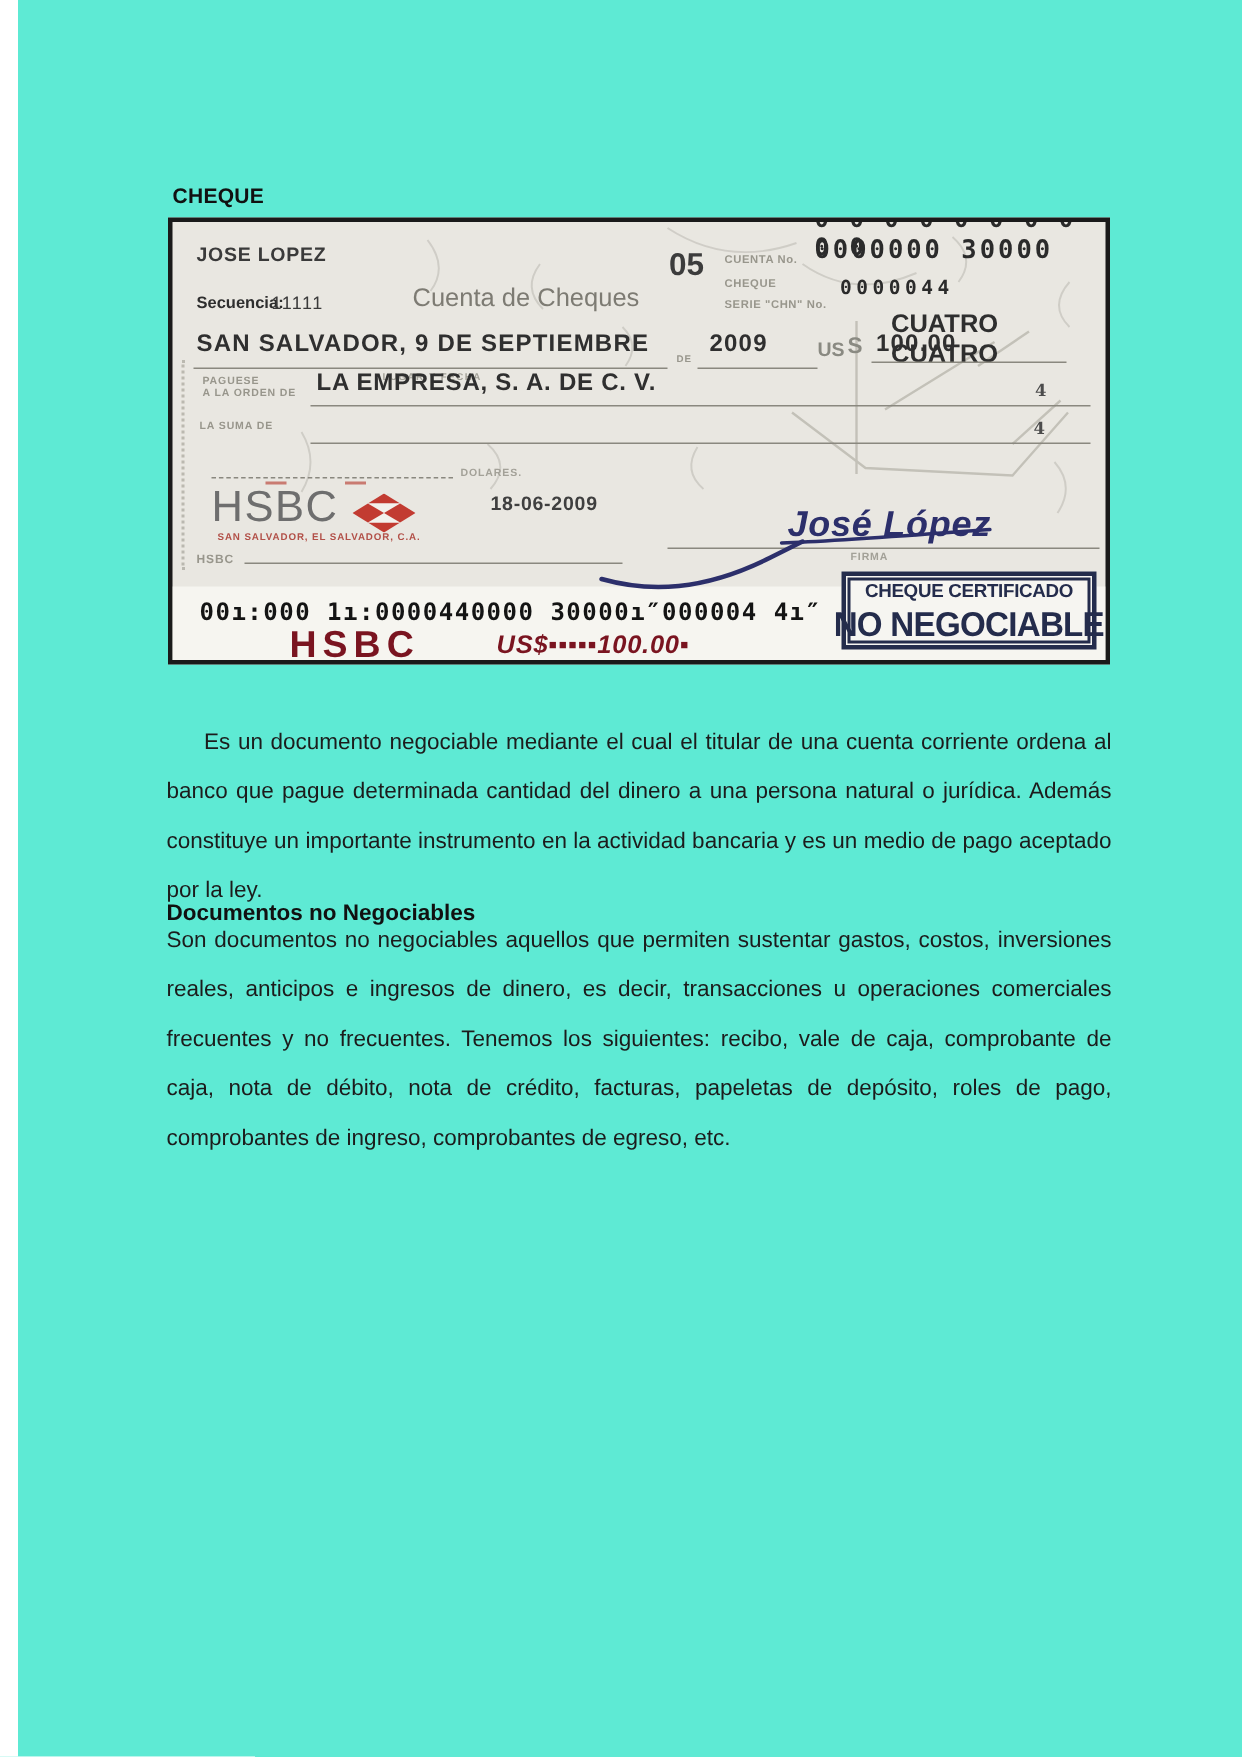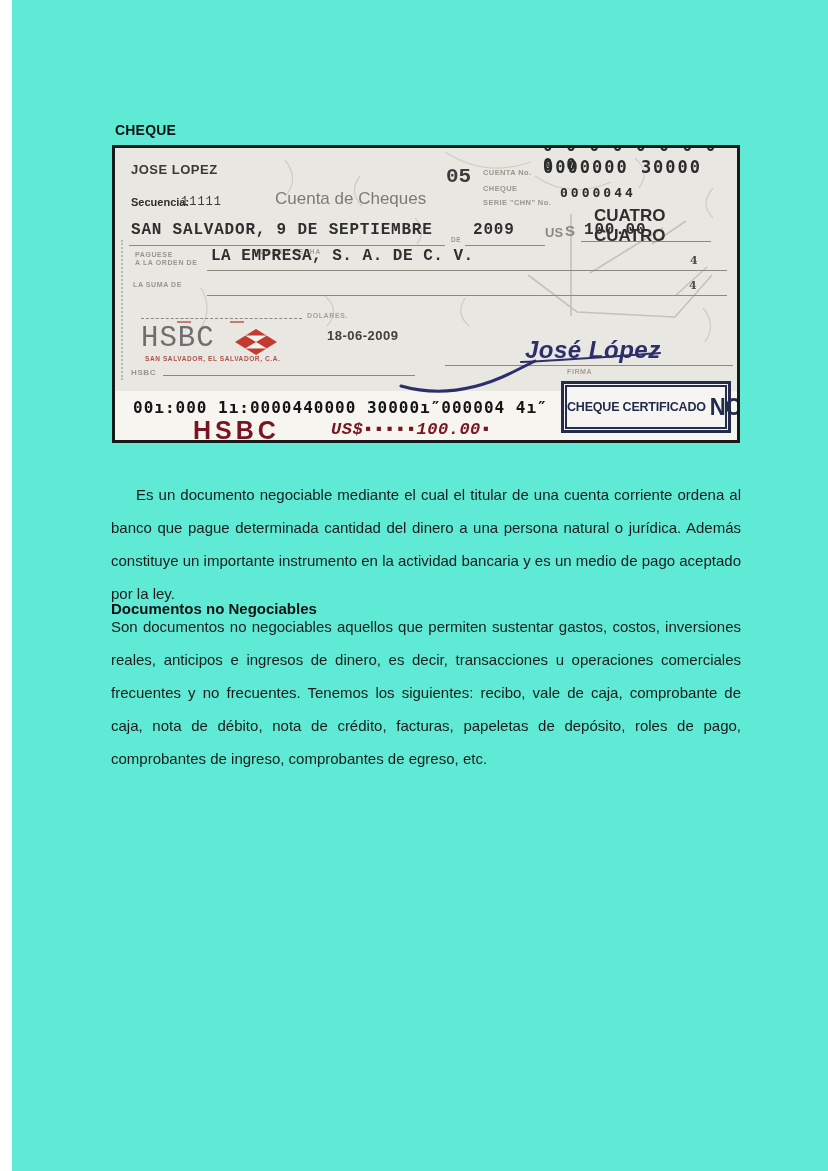--- a/index.html
+++ b/index.html
@@ -11,36 +11,36 @@
   .h1{font-size:14px;font-weight:bold;letter-spacing:.2px;color:#111;}
   .para{width:630px;font-size:15px;line-height:33px;text-align:justify;color:#1c1c1c;}
   .indent{text-indent:25px;}
   .h2{font-size:15px;font-weight:bold;color:#111;}
 
   
   .cheque{position:absolute;left:100px;top:145px;width:628px;height:298px;box-sizing:border-box;
           border:3px solid #1a1a1a;background:#e9e7e1;overflow:hidden;}
   .cheque *{position:absolute;}
   .sans{font-family:"Liberation Sans",sans-serif;}
-  .serif{font-family:Liberation Mono, monospace;text-align:right;}
+  .serif{font-family:Liberation Sans, sans-serif;text-align:right;}
   .mono{font-family:"DejaVu Sans Mono","Liberation Mono",monospace;}
   .lbl{font-size:7px;color:#98968c;letter-spacing:.6px;font-weight:bold;}
   .lbl2{font-size:7.5px;color:#98968c;letter-spacing:.4px;font-weight:bold;}
   .ocr{font-weight:bold;color:#2b2b2b;}
   .handwrite{font-weight:600;color:#2f2f2f;letter-spacing:.8px;}
   .fline{height:0;border-top:1.5px solid #8a887f;}
   .micr-band{left:0;top:243px;width:622px;height:49px;background:#f6f5f0;}
   .tick{font-size:11px;font-weight:bold;color:#4c4c4c;font-family:"DejaVu Serif",serif;}
   .reddash{height:2px;background:#c06055;opacity:.8;}
   .microtext-edge{left:6px;top:92px;height:140px;width:0;border-left:2px dotted #a7a59c;opacity:.7;}
 
   .stamp{left:446px;top:233px;width:170px;height:52px;box-sizing:border-box;
          border:3px solid #242c4c;background:#f6f5f1;}
   .stamp-inner{position:absolute;left:1px;top:1px;right:1px;bottom:1px;border:2px solid #242c4c;
-               display:flex;flex-direction:row;align-items:center;justify-content:space-between;}
+               display:flex;flex-direction:column;align-items:center;justify-content:space-between;}
   .stamp-inner span{position:static;}
   .stamp1{font-size:12.5px;font-weight:800;color:#242c4c;letter-spacing:-.2px;white-space:nowrap;}
   .stamp2{font-size:23px;font-weight:800;color:#242c4c;letter-spacing:-.5px;line-height:21px;white-space:nowrap;
           transform:scaleX(.96);}
   .sig{font-size:24px;font-weight:bold;font-style:italic;color:#2c2f6b;letter-spacing:.5px;text-align:center;}
   .maroon{color:#7a1420;}
 </style>
 </head>
 <body>
 

